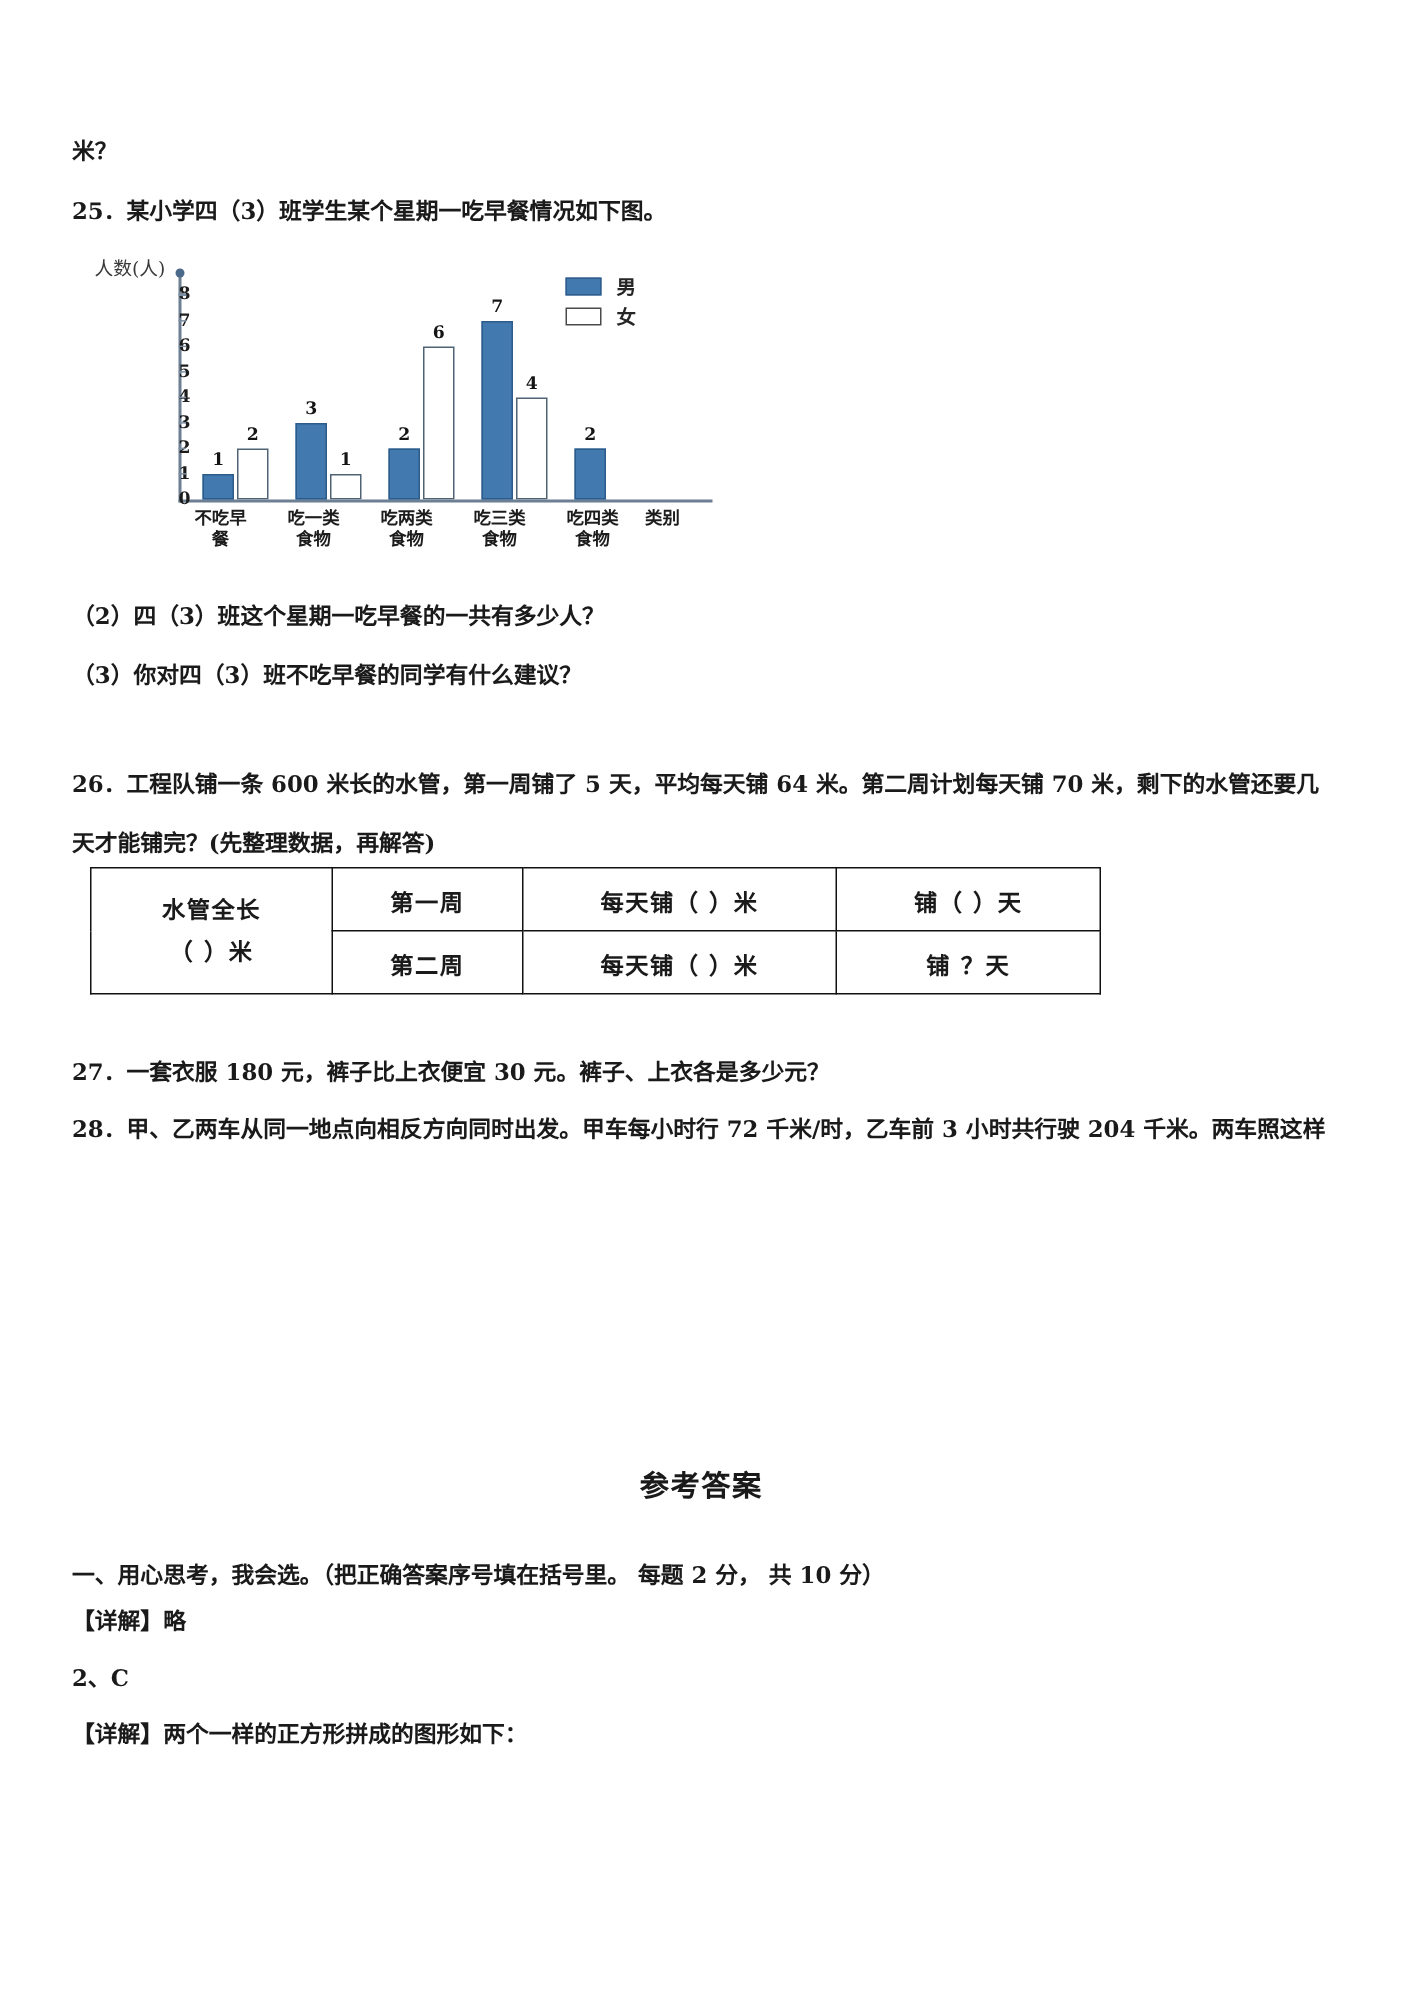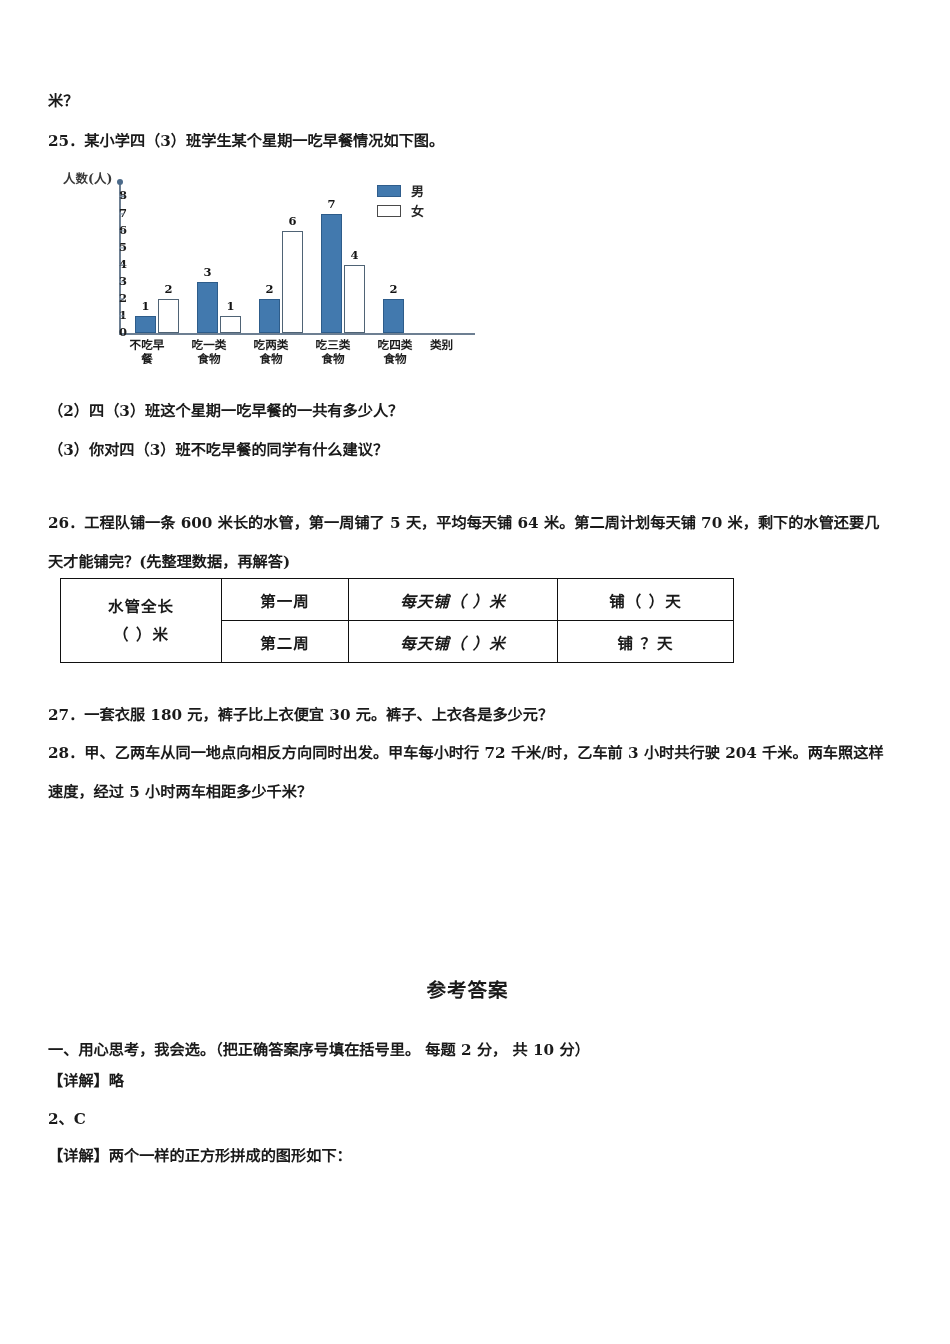--- a/index.html
+++ b/index.html
@@ -44,21 +44,21 @@
     left: 55px;
     top: 168px;
     width: 460px;
     height: 215px;
   }
   .chart-ylabel {
     position: absolute;
     left: 8px;
     top: 0px;
     font-size: 12.5px;
-    font-weight: 700;
+    font-weight: 400;
     color: #3a3a3a;
     white-space: nowrap;
     font-family: "DejaVu Serif", "Liberation Serif", serif;
   }
   .legend {
     position: absolute;
     left: 322px;
     top: 13px;
     width: 120px;
   }
@@ -243,21 +243,21 @@
     height: 41px;
     font-size: 15.5px;
     font-weight: 600;
     text-align: center;
     vertical-align: middle;
     padding: 0 4px;
     letter-spacing: 1px;
   }
   .pipe-table td.c-total { width: 152px; line-height: 1.75; }
   .pipe-table td.c-week  { width: 118px; }
-  .pipe-table td.c-rate  { width: 200px; font-style: italic; }
+  .pipe-table td.c-rate  { width: 200px; }
   .pipe-table td.c-days  { width: 167px; }
 
   
   .q27 {
     position: absolute;
     left: 48px;
     top: 702px;
     font-size: 15.2px;
     font-weight: 600;
   }
@@ -441,21 +441,20 @@
         <td class="c-rate">每天铺（        ）米</td>
         <td class="c-days">铺 ？天</td>
       </tr>
     </tbody>
   </table>
 
   <div class="q27">27．一套衣服 180 元，裤子比上衣便宜 30 元。裤子、上衣各是多少元？</div>
 
   <div class="q28">
     <p>28．甲、乙两车从同一地点向相反方向同时出发。甲车每小时行 72 千米/时，乙车前 3 小时共行驶 204 千米。两车照这样</p>
-    <p>速度，经过 5 小时两车相距多少千米？</p>
   </div>
 
   <div class="answers-title">参考答案</div>
 
   <div class="answers-body">
     <p class="tight">一、用心思考，我会选。（把正确答案序号填在括号里。 每题 2 分， 共 10 分）</p>
     <p>【详解】略</p>
     <p>2、C</p>
     <p>【详解】两个一样的正方形拼成的图形如下：</p>
   </div>

